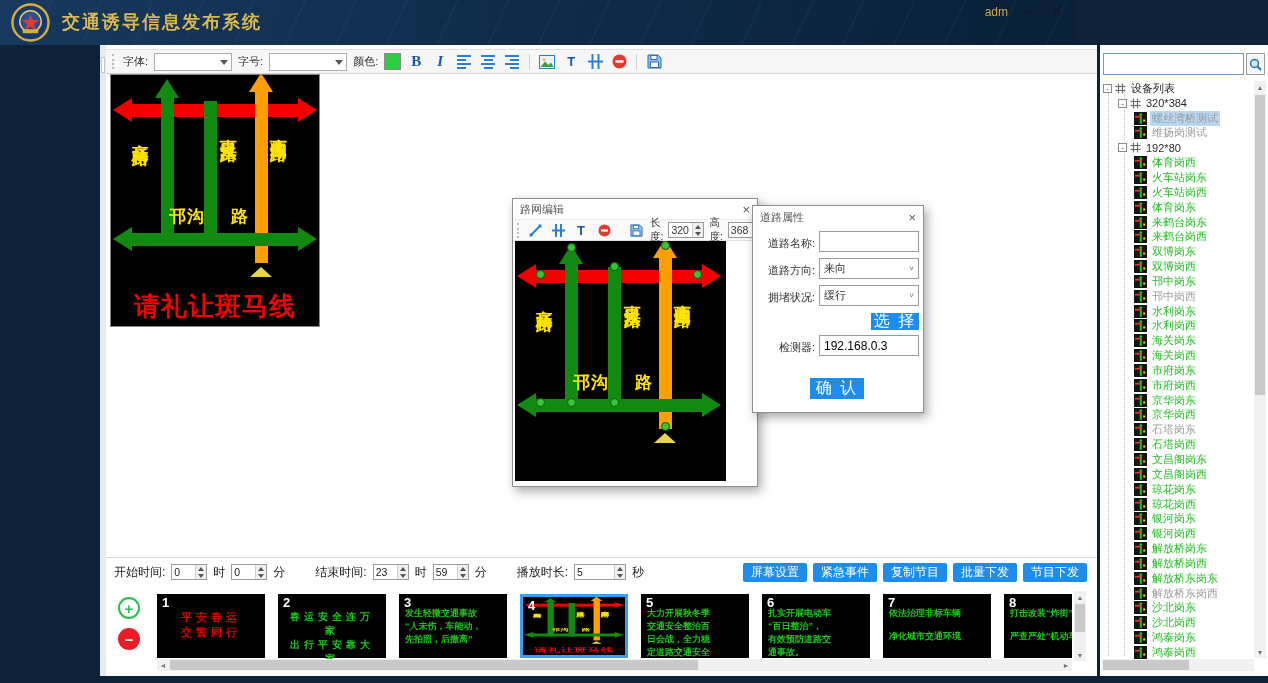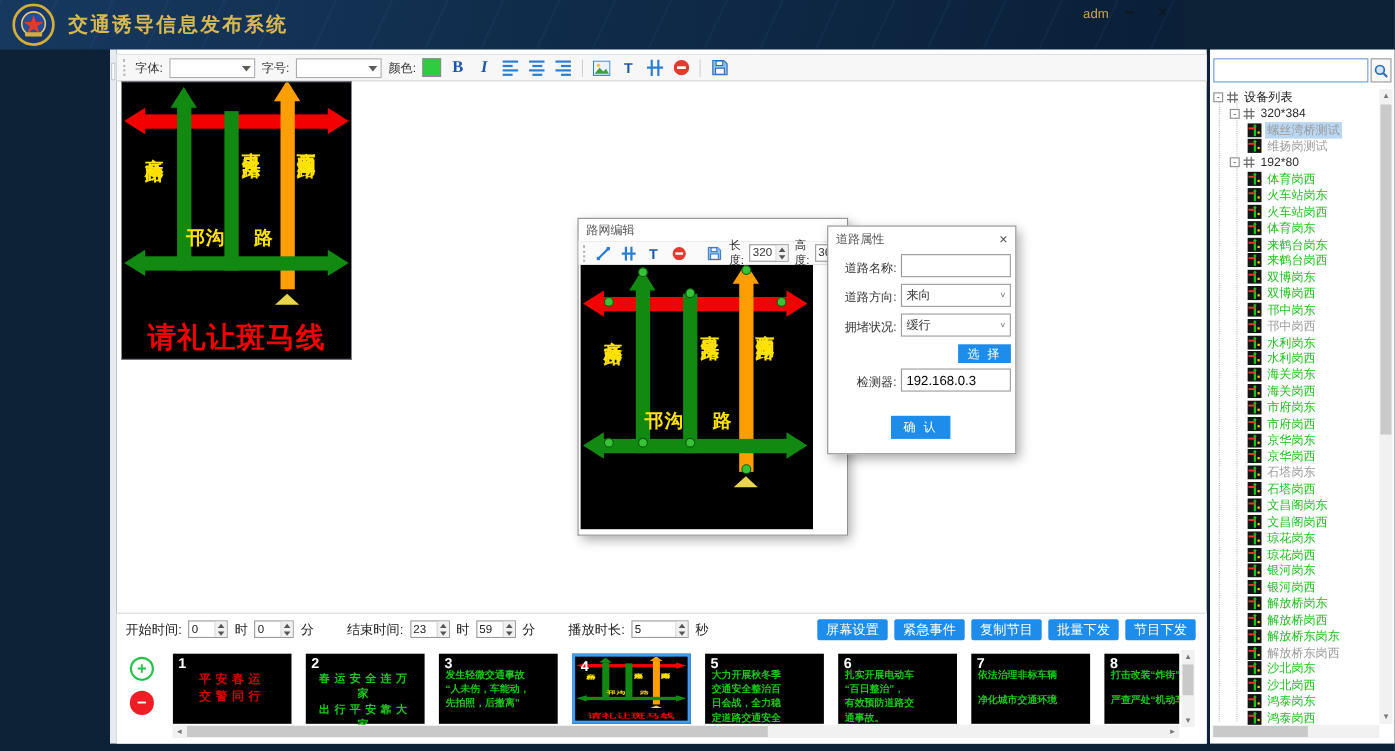--- a/index.html
+++ b/index.html
@@ -83,39 +83,39 @@
   .dg.mini { transform:scale(0.49,0.2309); transform-origin:0 0; }
 
   .preview-box { position:absolute; left:4px; top:29px; width:210px; height:253px;
     border:1px solid #828790; background:#000; }
 
   
   .dialog { position:absolute; background:#fff; border:1px solid #8f8f8f; box-shadow:3px 4px 10px rgba(0,0,0,.35); }
   .dlg-title { height:20px; display:flex; align-items:center; padding:0 7px; font-size:11px; color:#555; }
   .dlg-close { margin-left:auto; color:#555; font-size:13px; cursor:pointer; line-height:1; }
 
-  .editor-dlg { left:419px; top:153px; width:246px; height:289px; z-index:10; }
+  .editor-dlg { left:406px; top:153px; width:246px; height:289px; z-index:10; }
   .ed-toolbar { height:22px; background:#fafafa; border-top:1px solid #eee; border-bottom:1px solid #e2e2e2;
     display:flex; align-items:center; gap:5px; padding:0 4px; font-size:10.5px; color:#333; }
   .spin { display:inline-flex; height:16px; border:1px solid #9a9a9a; background:#fff; align-items:stretch; }
   .spin .v { min-width:23px; padding:0 2px; font-size:10.5px; display:flex; align-items:center; }
   .spin .ud { width:11px; border-left:1px solid #cfcfcf; display:flex; flex-direction:column; }
   .spin .ud span { flex:1; display:flex; align-items:center; justify-content:center; background:#f0f0f0; }
   .spin .ud .up::after { content:""; border-left:3px solid transparent; border-right:3px solid transparent; border-bottom:4px solid #555; }
   .spin .ud .dn::after { content:""; border-left:3px solid transparent; border-right:3px solid transparent; border-top:4px solid #555; }
   .ed-canvas { margin:0 2px; width:211px; height:240px; background:#000; }
 
   .props-dlg { left:646px; top:160px; width:172px; height:208px; z-index:11; font-size:11px; color:#333; }
   .props-dlg .flabel { position:absolute; width:60px; text-align:right; font-size:11px; color:#333; }
   .tinput { position:absolute; width:100px; height:21px; border:1px solid #9a9a9a; background:#fff;
     font-size:12px; padding:0 4px; font-family:"Liberation Sans",sans-serif; }
   .tselect { position:absolute; width:100px; height:21px; border:1px solid #9a9a9a; background:#fff;
     font-size:11px; display:flex; align-items:center; padding:0 4px; }
   .tselect .arr { margin-left:auto; color:#666; font-size:8px; }
-  .blue-btn { background:#1d8ceb; color:#fff; border:none; font-size:11px; letter-spacing:2px;
+  .blue-btn { background:#1d8ceb; color:#fff; border:none; font-size:16px; letter-spacing:2px;
     display:flex; align-items:center; justify-content:center; cursor:pointer;
     font-family:"Liberation Sans",sans-serif; }
 
   
   .playback { position:absolute; left:0; top:512px; width:991px; height:29px; border-top:1px solid #d8d8d8;
     display:flex; align-items:center; gap:6px; padding:0 8px; font-size:12px; color:#222; background:#fff; }
   .pb-gap { width:18px; }
   .pb-buttons { margin-left:auto; display:flex; gap:6px; padding-right:2px; }
   .pb-buttons .blue-btn { height:19px; padding:0 8px; font-size:12px; letter-spacing:0; border-radius:2px; }
 

